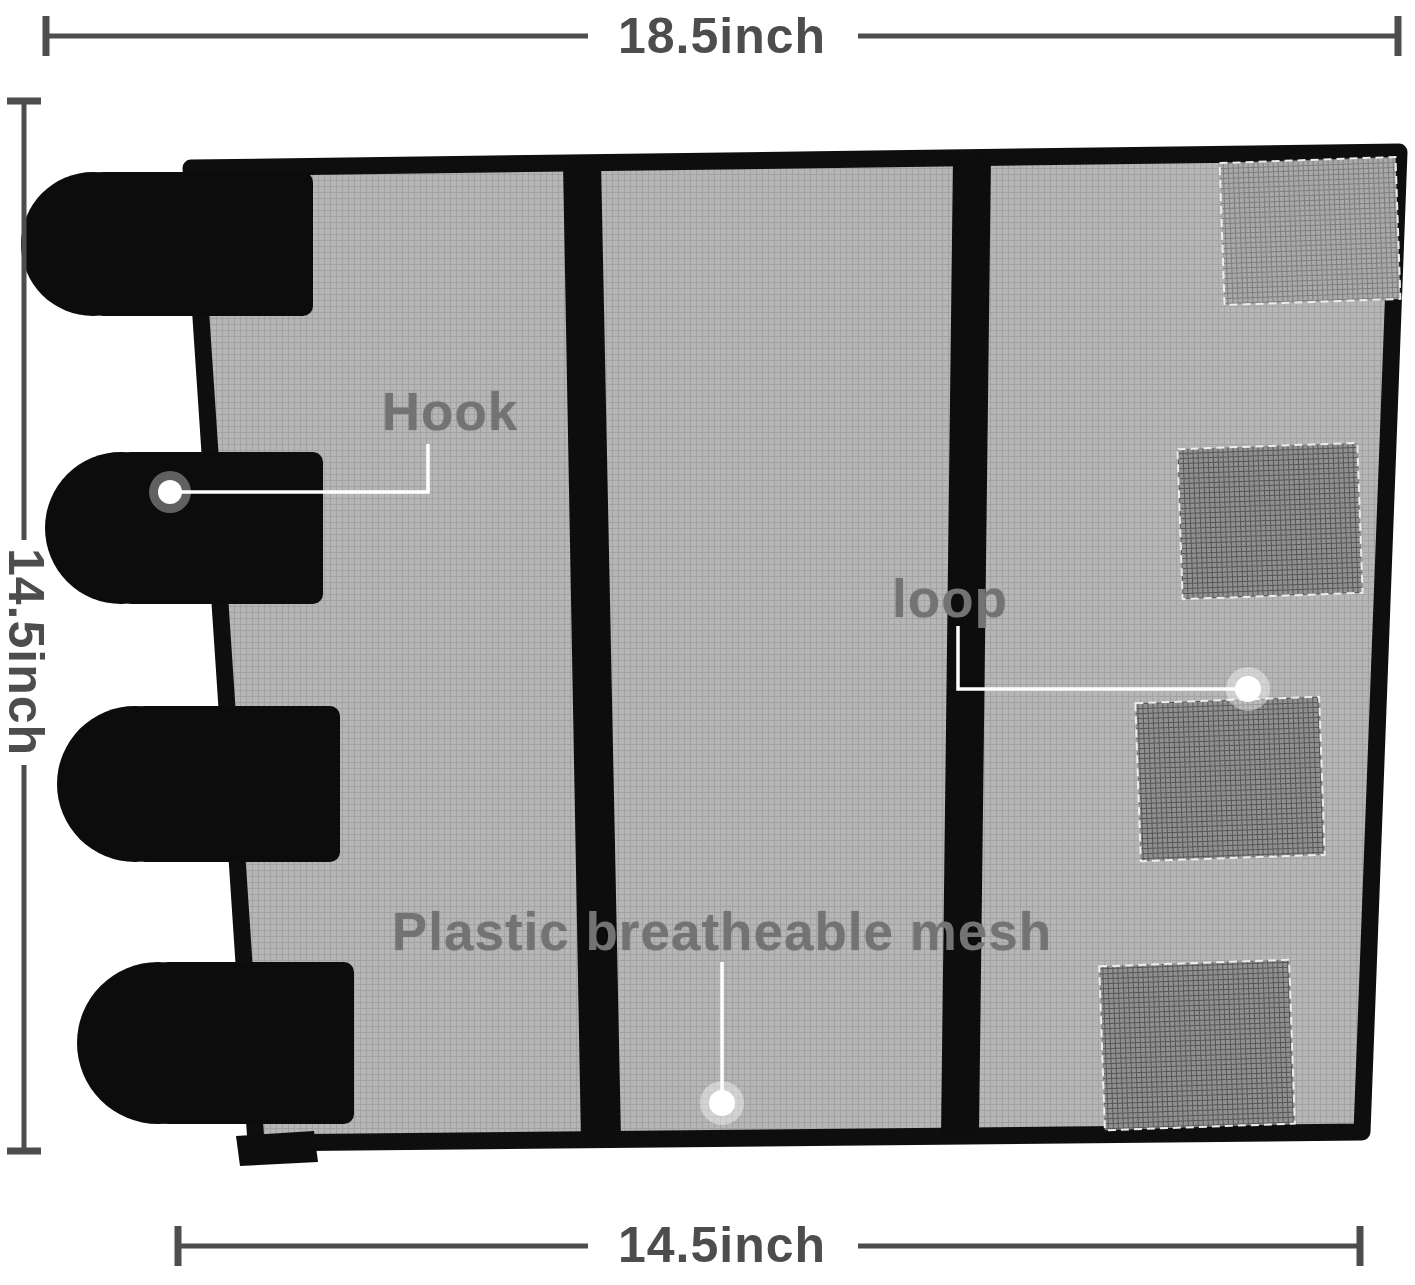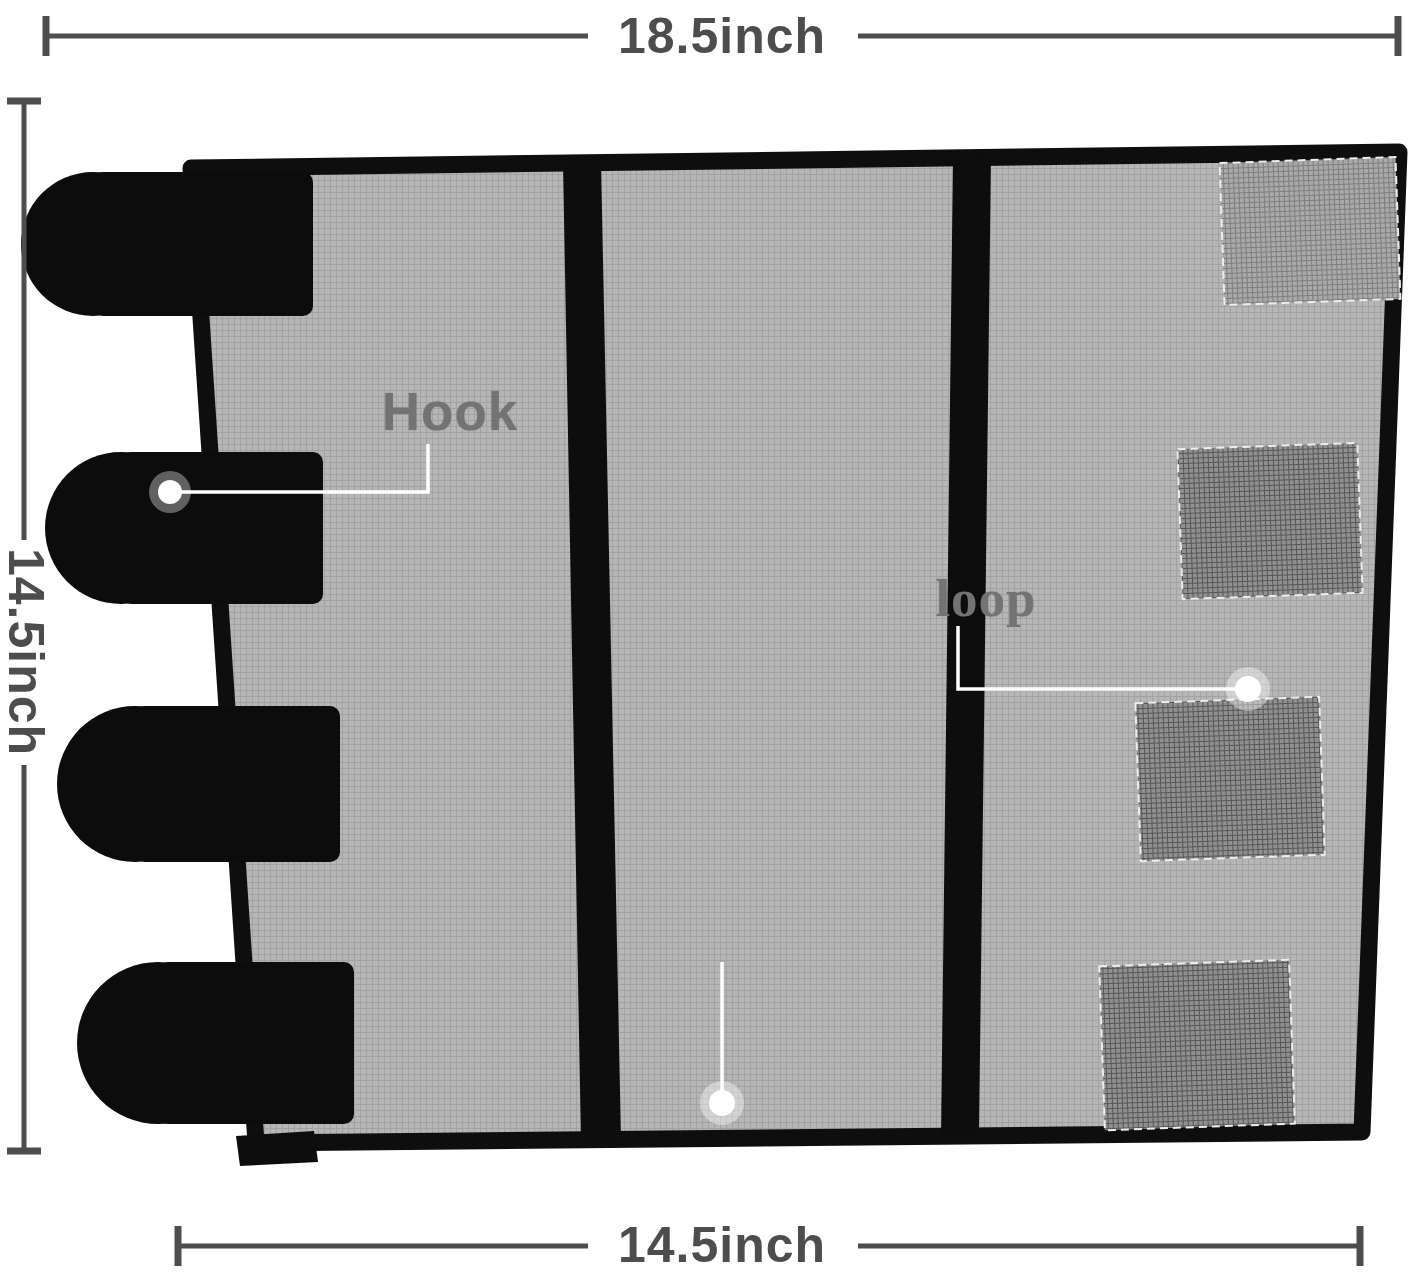--- a/index.html
+++ b/index.html
@@ -33,21 +33,21 @@
     font-size: 53px;
     letter-spacing: 1px;
     text-shadow: 0 0 2px rgba(0,0,0,0.12);
   }
 
   #dim-top    { left: 722px;  top: 36px; }
   #dim-left   { left: 26px;   top: 652px; transform: translate(-50%,-50%) rotate(90deg); }
   #dim-bottom { left: 722px;  top: 1245px; }
 
   #label-hook { left: 450px;  top: 411px; }
-  #label-loop { left: 986px;  top: 598px; font-family: Liberation Serif, serif; }
+  #label-loop { left: 950px;  top: 598px; }
   #label-mesh { left: 722px;  top: 931px; }
 </style>
 </head>
 <body>
 
 <div class="stage">
 
   <svg viewBox="0 0 1415 1285" width="1415" height="1285" xmlns="http://www.w3.org/2000/svg">
     <defs>
       <pattern id="mesh" width="6" height="6" patternUnits="userSpaceOnUse">
@@ -154,14 +154,15 @@
   <div id="dim-top" class="label dim-label">18.5inch</div>
 
   <div id="dim-left" class="label dim-label">14.5inch</div>
 
   <div id="dim-bottom" class="label dim-label">14.5inch</div>
 
   <div id="label-hook" class="label callout-label">Hook</div>
 
   <div id="label-loop" class="label callout-label">loop</div>
 
+  <div id="label-mesh" class="label callout-label">Plastic breatheable mesh</div>
 
 </div>
 
 </body></html>

